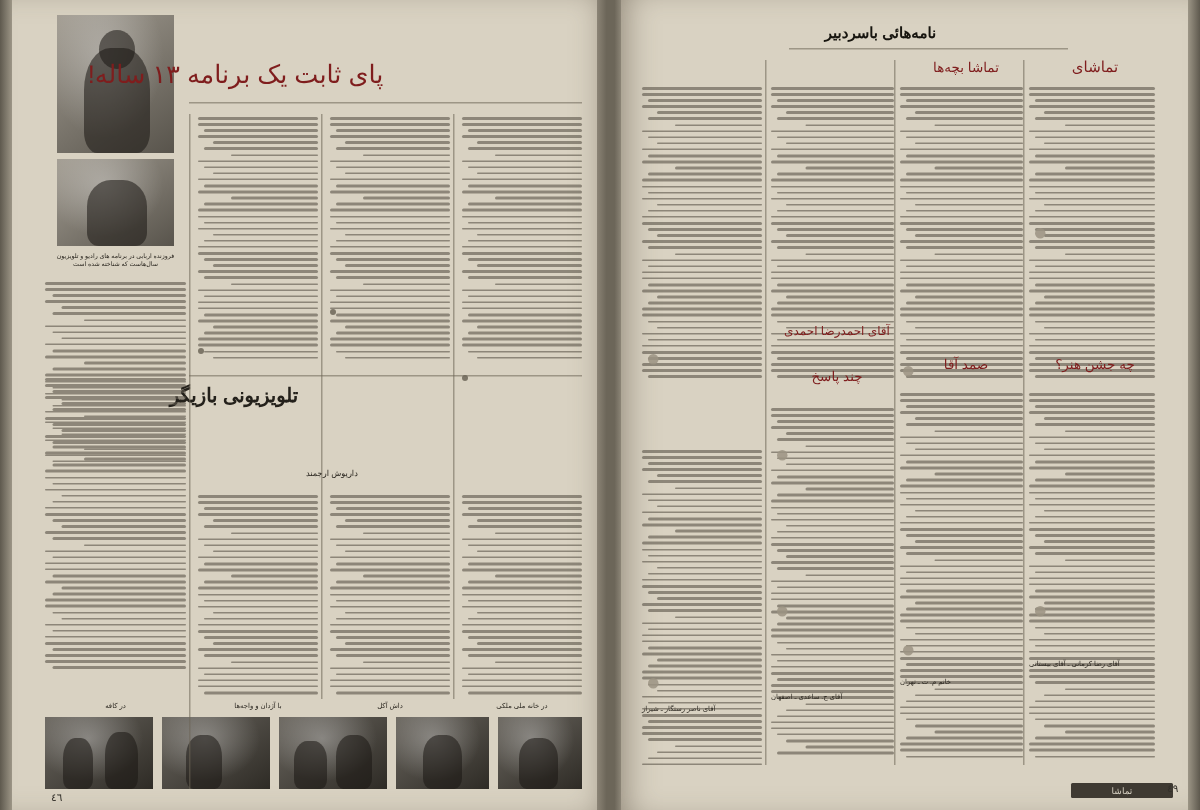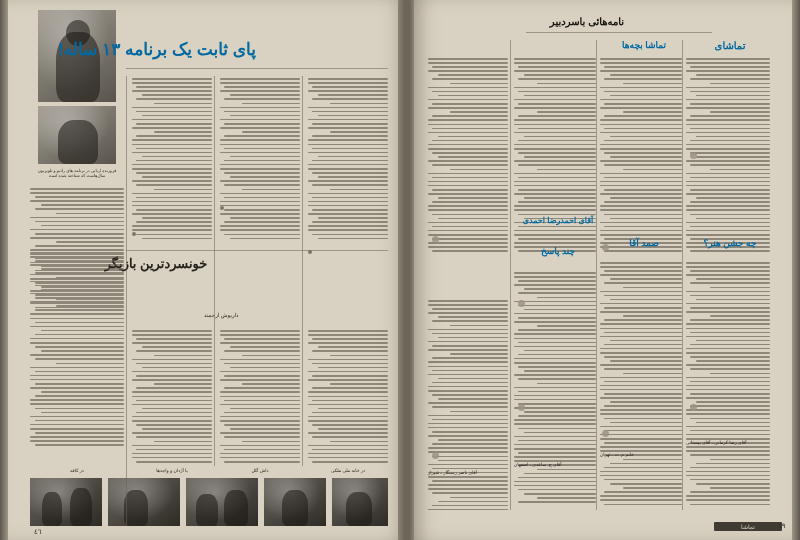--- a/index.html
+++ b/index.html
@@ -21,21 +21,21 @@
   .lines{--lh:4.1px;}
   .lines i{display:block;height:1.5px;background:#5d574c;opacity:.62;margin-bottom:2.6px;border-radius:1px;}
   .lines i:nth-child(7n){width:72%;}
   .lines i:nth-child(5n){width:88%;}
   .lines i:nth-child(3n){width:95%;}
 
   .rule{position:absolute;background:#6b6456;opacity:.55;}
   .vrule{width:1px;}
   .hrule{height:1px;}
 
-  .hd{position:absolute;direction:rtl;color:#0369a1;font-weight:bold;line-height:1.15;}
+  .hd{position:absolute;direction:rtl;color:#7f1d1d;font-weight:normal;line-height:1.15;}
   .kicker{position:absolute;direction:rtl;color:#24211b;}
 
   .photo{position:absolute;background:#8e877a;overflow:hidden;}
   .photo.dark{background:#4a453c;}
   .photo .v{position:absolute;inset:0;
      background:
        radial-gradient(ellipse at 40% 30%, rgba(255,255,255,.30), rgba(0,0,0,0) 60%),
        linear-gradient(145deg, rgba(255,255,255,.18), rgba(0,0,0,.38));}
   .photo .fig{position:absolute;background:rgba(25,22,18,.55);border-radius:40% 40% 20% 20%;}
   .cap{position:absolute;direction:rtl;font-size:4.2px;color:#2a261f;text-align:center;}
@@ -238,21 +238,21 @@
         <i></i>
         <i></i>
         <i></i>
     </div>
 
     <div class="sep-dot" style="left:300px;top:250px;"></div>
     <div class="sep-dot" style="left:212px;top:206px;"></div>
     <div class="sep-dot" style="left:124px;top:232px;"></div>
 
     <div class="rule hrule" style="left:118px;top:250px;width:262px;"></div>
-    <div class="kicker mid-title" style="right:122px;top:256px;width:256px;text-align:center;font-weight:bold;font-size:13px;">خونسردترین بازیگر</div>
+    <div class="kicker mid-title" style="right:122px;top:256px;width:256px;text-align:center;font-weight:bold;font-size:13px;">تلویزیونی بازیگر</div>
     <div class="tag" style="right:132px;top:312px;width:70px;text-align:left;">داریوش ارجمند</div>
 
     <div class="col lines" style="left:300px;top:330px;width:80px;">
       <i></i>
         <i></i>
         <i></i>
         <i></i>
         <i></i>
         <i></i>
         <i></i>

